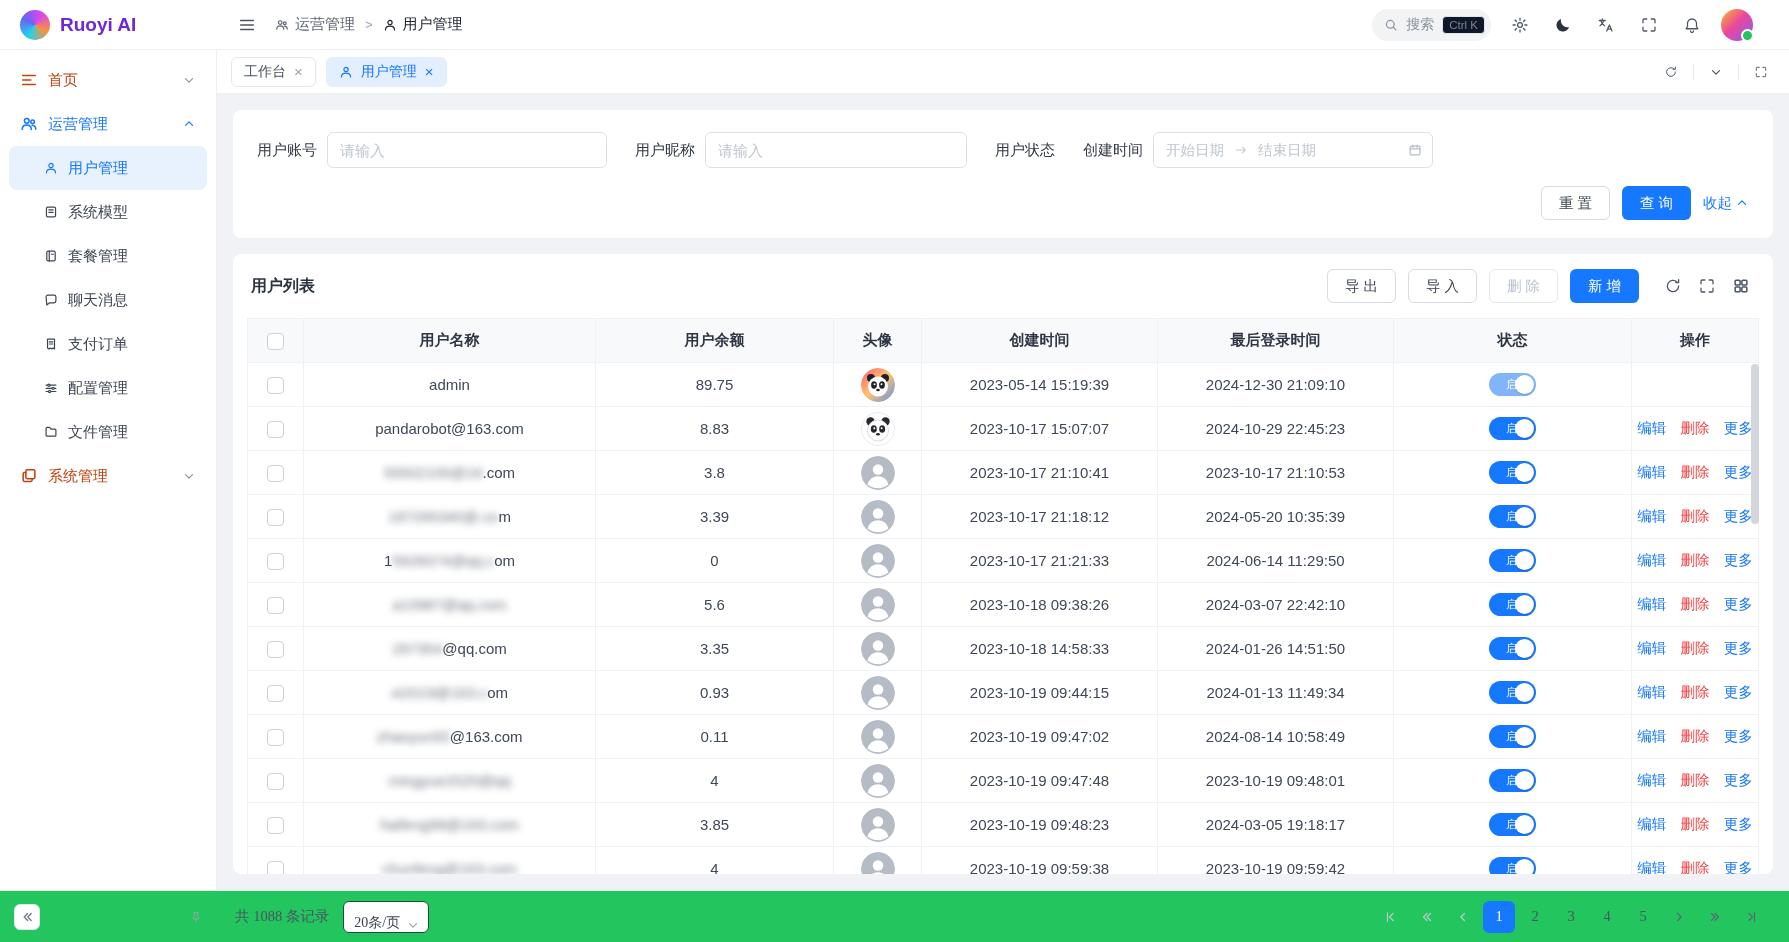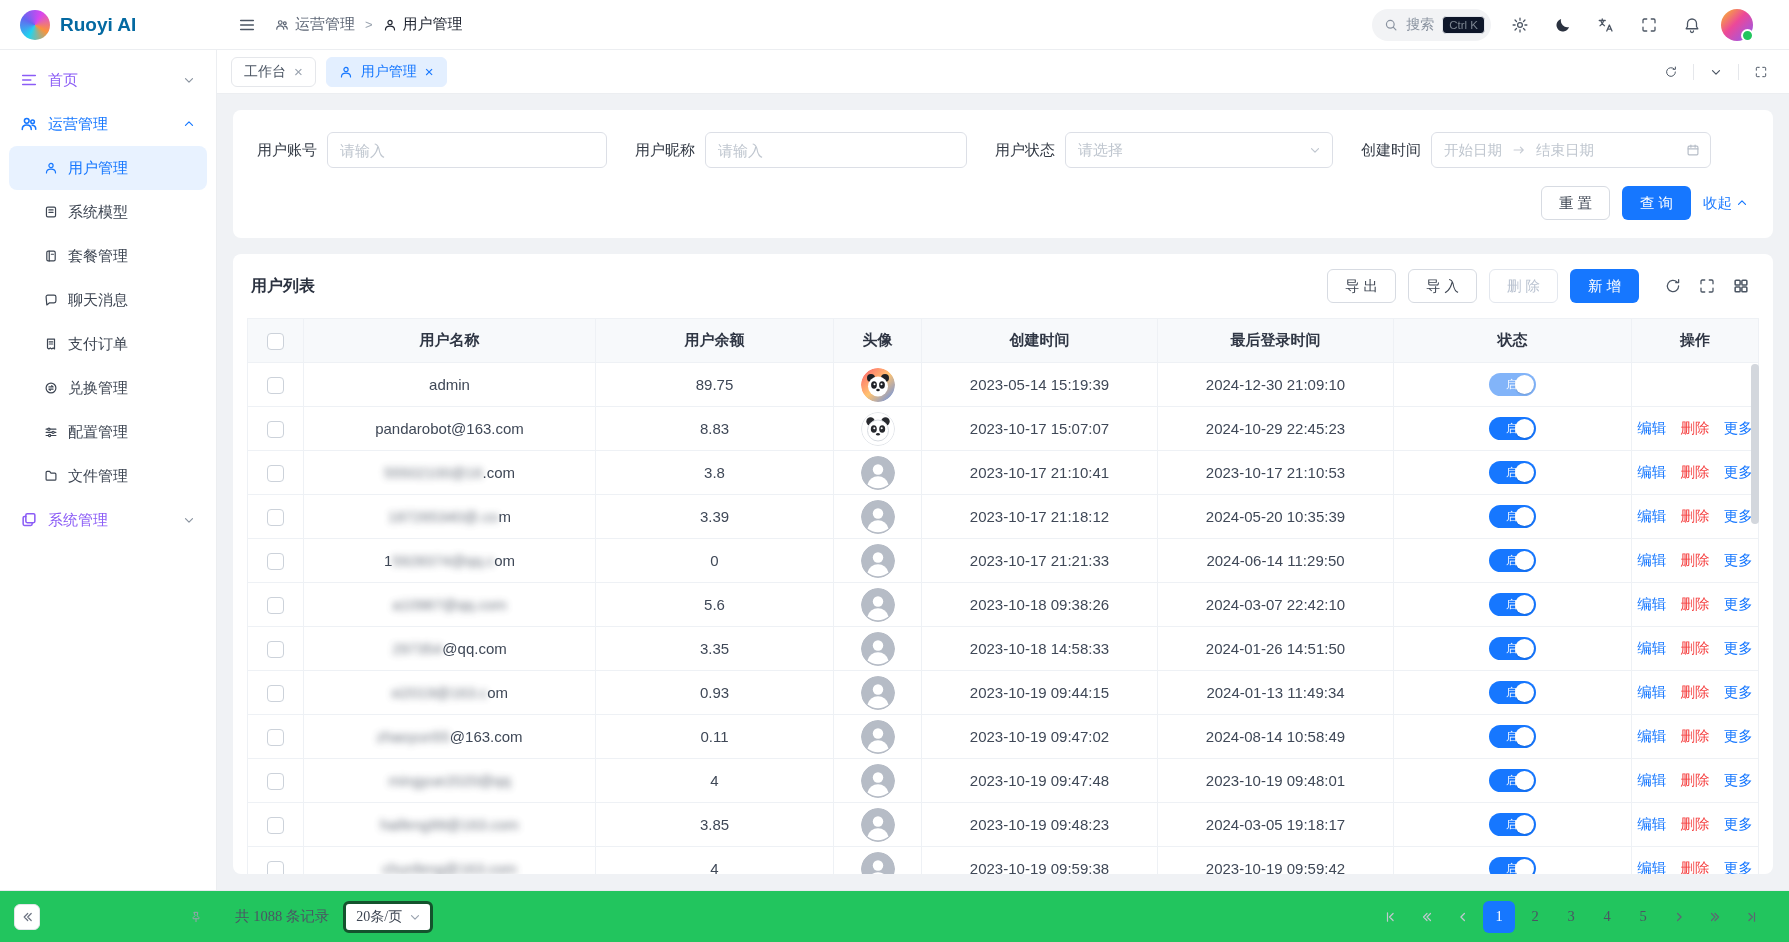--- a/index.html
+++ b/index.html
@@ -6,38 +6,38 @@
   html,body{width:1789px;height:942px;}
   body{font-family:"Liberation Sans","DejaVu Sans",sans-serif;font-size:15px;color:#374151;background:#fff;overflow:hidden;}
   svg.ic{width:18px;height:18px;stroke:currentColor;fill:none;stroke-width:1.7;stroke-linecap:round;stroke-linejoin:round;flex:0 0 auto;}
   svg.ic.sm{width:14px;height:14px;}
   .app{display:flex;flex-direction:column;height:100%;}
 
   
   .topbar{height:50px;display:flex;align-items:center;border-bottom:1px solid #eceef1;background:#fff;flex:0 0 auto;}
   .logo-area{width:217px;flex:0 0 auto;display:flex;align-items:center;gap:10px;padding-left:20px;cursor:pointer;}
   .logo-mark{width:30px;height:30px;border-radius:50%;background:conic-gradient(from 210deg,#22d3ee,#6366f1,#d946ef,#fb923c,#22d3ee);}
-  .logo-text{font-size:19px;font-weight:700;color:#0369a1;}
+  .logo-text{font-size:19px;font-weight:700;color:#6d28d9;}
   .topbar-main{flex:1;display:flex;align-items:center;padding:0 16px;gap:14px;min-width:0;}
   .icon-btn{display:inline-flex;align-items:center;justify-content:center;width:28px;height:28px;color:#4b5563;cursor:pointer;border-radius:6px;}
   .breadcrumb{display:flex;align-items:center;gap:10px;color:#5d6675;font-size:15px;}
   .crumb{display:flex;align-items:center;gap:6px;cursor:pointer;}
   .crumb.current{color:#1f2430;}
   .crumb-sep{color:#9aa3af;font-size:13px;}
   .topbar-right{margin-left:auto;display:flex;align-items:center;gap:15px;padding-right:20px;}
   .search-pill{display:flex;align-items:center;gap:8px;background:#f2f3f5;border-radius:16px;height:32px;padding:0 6px 0 12px;color:#8a93a0;cursor:pointer;}
   .search-pill .s-label{font-size:14px;}
   .kbd{background:#0f172a;border:1px solid #e2e5ea;border-radius:4px;font-size:11.5px;padding:2px 6px;color:#7c8591;}
   .avatar{width:32px;height:32px;border-radius:50%;background:linear-gradient(135deg,#fbbf24,#ec4899 45%,#8b5cf6);position:relative;cursor:pointer;flex:0 0 auto;}
   .avatar::after{content:"";position:absolute;right:-1px;bottom:-1px;width:9px;height:9px;border-radius:50%;background:#22c55e;border:2px solid #fff;}
 
   
   .main-row{flex:1;display:flex;min-height:0;}
   .sidebar{width:217px;flex:0 0 auto;border-right:1px solid #eceef1;background:#fff;padding:8px 9px;overflow:hidden;}
-  .side-item{display:flex;align-items:center;gap:10px;height:44px;padding:0 11px;border-radius:8px;color:#8b5cf6;font-size:15px;cursor:pointer;}
+  .side-item{display:flex;align-items:center;gap:10px;height:44px;padding:0 11px;border-radius:8px;color:#c2410c;font-size:15px;cursor:pointer;}
   .side-item .chev{margin-left:auto;color:#8a93a0;}
   .side-item.parent-active{color:#1677ff;}
   .side-item.parent-active .chev{color:#1677ff;}
   .side-sub .side-item{padding-left:35px;color:#3d4552;}
   .side-sub .side-item.active{background:#e8f2ff;color:#1677ff;}
 
   
   .content{flex:1;display:flex;flex-direction:column;min-width:0;min-height:0;background:#f0f2f5;}
   .tabbar{height:44px;background:#fff;border-bottom:1px solid #eceef1;display:flex;align-items:center;padding:0 14px;gap:10px;flex:0 0 auto;}
   .tab{display:flex;align-items:center;gap:8px;height:30px;padding:0 12px;border:1px solid #e5e7eb;border-radius:6px;font-size:14px;color:#4b5563;cursor:pointer;background:#fff;}
@@ -93,21 +93,21 @@
   .link.del{color:#f53f3f;}
   .vscroll{position:absolute;right:0;top:46px;width:8px;height:160px;background:#d3d7dd;border-radius:4px;}
 
   
   .bottombar{height:52px;flex:0 0 auto;background:#22c55e;border-top:1px solid #e8eaee;display:flex;align-items:center;font-family:Liberation Serif, serif;}
   .foot-left{width:217px;flex:0 0 auto;display:flex;align-items:center;padding:0 14px;}
   .collapse-btn{width:26px;height:26px;border:1px solid #e3e6ea;border-radius:6px;display:flex;align-items:center;justify-content:center;color:#6b7280;cursor:pointer;background:#fff;}
   .pin{margin-left:auto;color:#9aa3af;cursor:pointer;display:inline-flex;}
   .foot-main{flex:1;display:flex;align-items:center;gap:14px;padding:0 18px;min-width:0;}
   .total-text{color:#4b5563;font-size:14.5px;white-space:nowrap;}
-  .page-size{height:32px;border:3px solid #14532d;border-radius:6px;display:flex;align-items:center;gap:6px;padding:0 8px 0 10px;font-size:14px;color:#3d4552;cursor:pointer;background:#fff;white-space:nowrap;}
+  .page-size{height:32px;border:1px solid #14532d;border-radius:6px;display:flex;align-items:flex-end;gap:6px;padding:0 8px 0 10px;font-size:14px;color:#3d4552;cursor:pointer;background:#fff;white-space:nowrap;}
   .page-size .chev{color:#9aa3af;}
   .pager{margin-left:auto;display:flex;align-items:center;gap:4px;padding-right:4px;}
   .pg{min-width:32px;height:32px;display:flex;align-items:center;justify-content:center;border-radius:6px;font-size:14.5px;color:#4b5563;cursor:pointer;}
   .pg.active{background:#1677ff;color:#fff;}
   .pg.nav{color:#5d6572;}
   .pg.nav.disabled{color:#c3c8d1;cursor:default;}
 </style>
 </head>
 <body>
 
@@ -236,27 +236,20 @@
               <path d="M3 5.5A2.5 2.5 0 0 1 5.5 3h9A2.5 2.5 0 0 1 17 5.5v6a2.5 2.5 0 0 1-2.5 2.5H8l-4 3z"></path>
             </svg>
           <span>聊天消息</span>
         </div>
         <div class="side-item">
           <svg class="ic sm" viewBox="0 0 20 20">
               <path d="M5 3h10v14l-2-1.4-2 1.4-2-1.4L7 17l-2-1.4z"></path>
               <path d="M7.5 7h5M7.5 10h5"></path>
             </svg>
           <span>支付订单</span>
-        </div>
-        <div class="side-item">
-          <svg class="ic sm" viewBox="0 0 20 20">
-              <circle cx="10" cy="10" r="7"></circle>
-              <path d="M7 8.5h6l-2-2M13 11.5H7l2 2"></path>
-            </svg>
-          <span>兑换管理</span>
         </div>
         <div class="side-item">
           <svg class="ic sm" viewBox="0 0 20 20">
               <path d="M3 6h14M3 10.5h14M3 15h14"></path>
               <circle cx="7" cy="6" r="1.6" fill="#fff"></circle>
               <circle cx="13" cy="10.5" r="1.6" fill="#fff"></circle>
               <circle cx="8" cy="15" r="1.6" fill="#fff"></circle>
             </svg>
           <span>配置管理</span>
         </div>
@@ -323,26 +316,20 @@
             <div class="f-field">
               <label class="f-label">用户账号</label>
               <input class="f-input" placeholder="请输入" style="">
             </div>
             <div class="f-field">
               <label class="f-label">用户昵称</label>
               <input class="f-input narrow" placeholder="请输入" style="">
             </div>
             <div class="f-field">
               <label class="f-label">用户状态</label>
-              <div class="f-select">
-                <span>请选择</span>
-                <svg class="ic sm chev" viewBox="0 0 20 20">
-                    <path d="M5 8l5 5 5-5"></path>
-                  </svg>
-              </div>
             </div>
             <div class="f-field">
               <label class="f-label">创建时间</label>
               <div class="f-date">
                 <span>开始日期</span>
                 <svg class="ic sm arrow" viewBox="0 0 20 20">
                     <path d="M3 10h13M12 6l4 4-4 4"></path>
                   </svg>
                 <span>结束日期</span>
                 <svg class="ic sm cal" viewBox="0 0 20 20">

